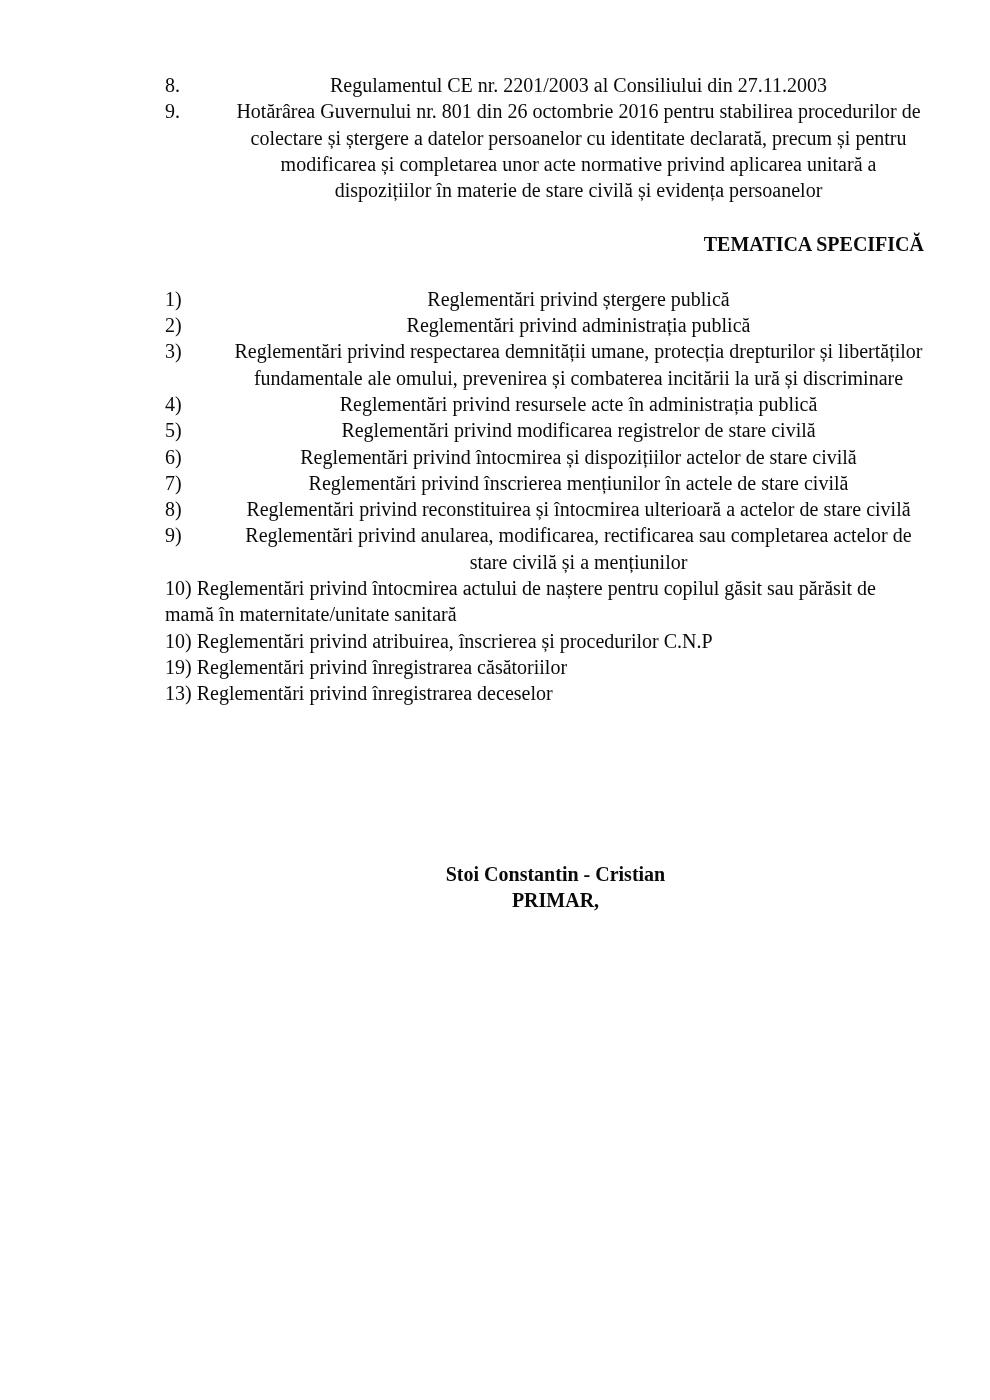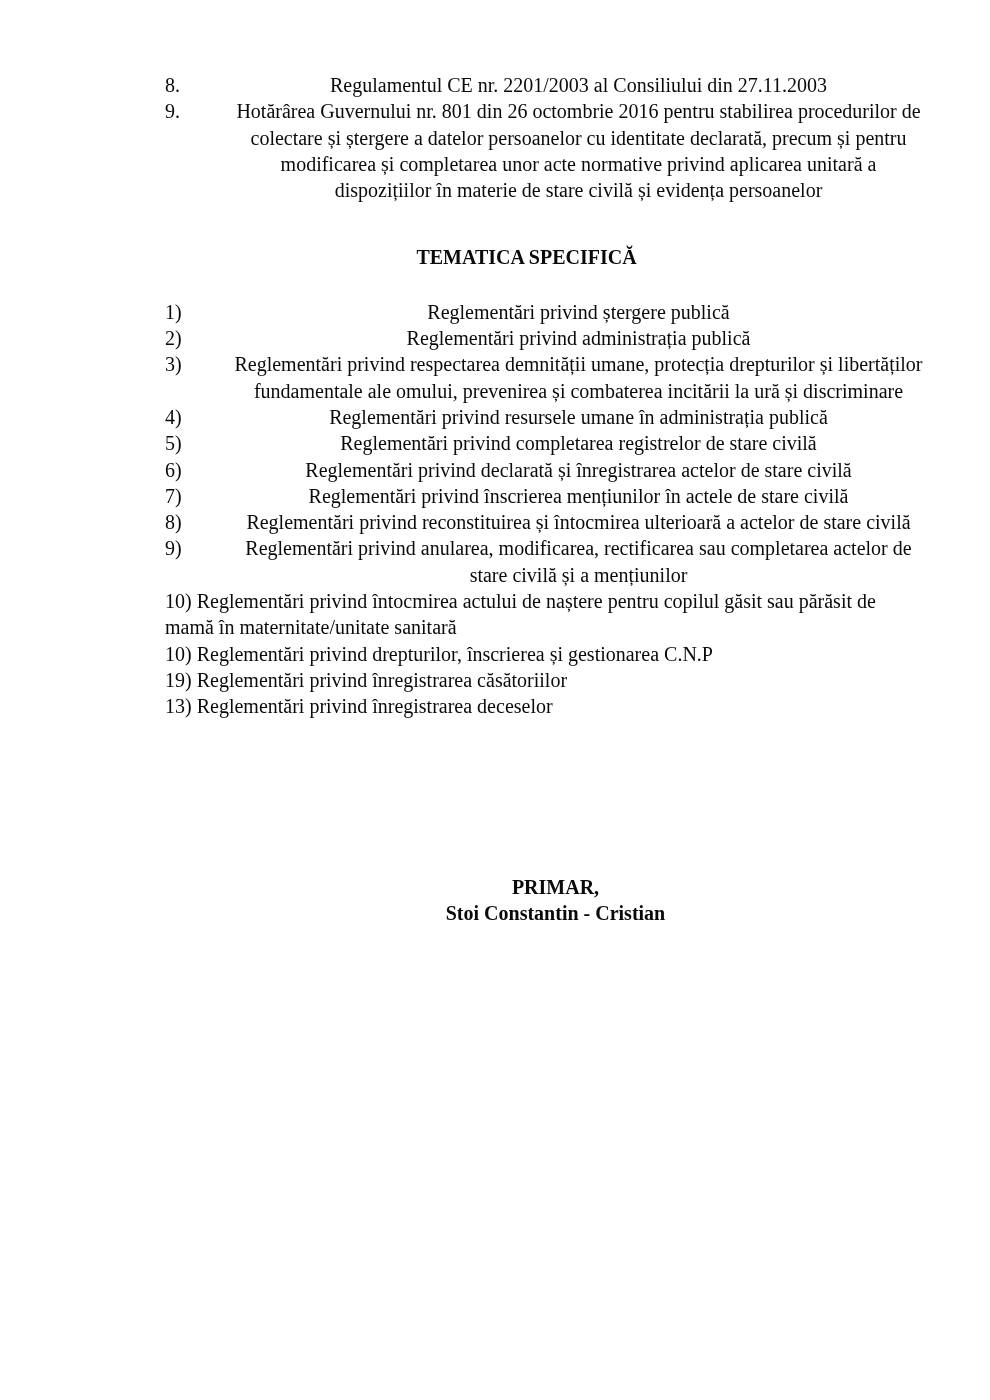--- a/index.html
+++ b/index.html
@@ -31,22 +31,22 @@
     flex: 1 1 auto;
     white-space: pre-line;
     text-align: center;
   }
   .para {
     white-space: pre-line;
     font-family: Liberation Serif, serif;
   }
   .heading {
     font-weight: bold;
-    text-align: center;
-    margin-top: 41px;
+    text-align: right;
+    margin-top: 28px;
     margin-bottom: 28px;
     position: relative;
     left: -36px;
   }
   .signature {
     margin-top: 154px;
     text-align: center;
     font-weight: bold;
     position: relative;
     left: -7px;
@@ -82,48 +82,48 @@
         <span class="marker">2)</span>
         <div class="text">Reglementări privind administrația publică</div>
       </div>
     <div class="hang">
         <span class="marker">3)</span>
         <div class="text">Reglementări privind respectarea demnității umane, protecția drepturilor și libertăților
 fundamentale ale omului, prevenirea și combaterea incitării la ură și discriminare</div>
       </div>
     <div class="hang">
         <span class="marker">4)</span>
-        <div class="text">Reglementări privind resursele umane în administrația publică</div>
+        <div class="text">Reglementări privind resursele acte în administrația publică</div>
       </div>
     <div class="hang">
         <span class="marker">5)</span>
-        <div class="text">Reglementări privind completarea registrelor de stare civilă</div>
+        <div class="text">Reglementări privind modificarea registrelor de stare civilă</div>
       </div>
     <div class="hang">
         <span class="marker">6)</span>
-        <div class="text">Reglementări privind declarată și înregistrarea actelor de stare civilă</div>
+        <div class="text">Reglementări privind întocmirea și dispozițiilor actelor de stare civilă</div>
       </div>
     <div class="hang">
         <span class="marker">7)</span>
         <div class="text">Reglementări privind înscrierea mențiunilor în actele de stare civilă</div>
       </div>
     <div class="hang">
         <span class="marker">8)</span>
         <div class="text">Reglementări privind reconstituirea și întocmirea ulterioară a actelor de stare civilă</div>
       </div>
     <div class="hang">
         <span class="marker">9)</span>
         <div class="text">Reglementări privind anularea, modificarea, rectificarea sau completarea actelor de
 stare civilă și a mențiunilor</div>
       </div>
     <div class="para"><span>10)</span> <span>Reglementări privind întocmirea actului de naștere pentru copilul găsit sau părăsit de
 mamă în maternitate/unitate sanitară</span></div>
-    <div class="para"><span>10)</span> <span>Reglementări privind drepturilor, înscrierea și gestionarea C.N.P</span></div>
+    <div class="para"><span>10)</span> <span>Reglementări privind atribuirea, înscrierea și procedurilor C.N.P</span></div>
     <div class="para"><span>19)</span> <span>Reglementări privind înregistrarea căsătoriilor</span></div>
     <div class="para"><span>13)</span> <span>Reglementări privind înregistrarea deceselor</span></div>
   </div>
 
   <div class="signature">
+    <div>Stoi Constantin - Cristian</div>
     <div>PRIMAR,</div>
-    <div>Stoi Constantin - Cristian</div>
   </div>
 
 </div>
 
 </body></html>

